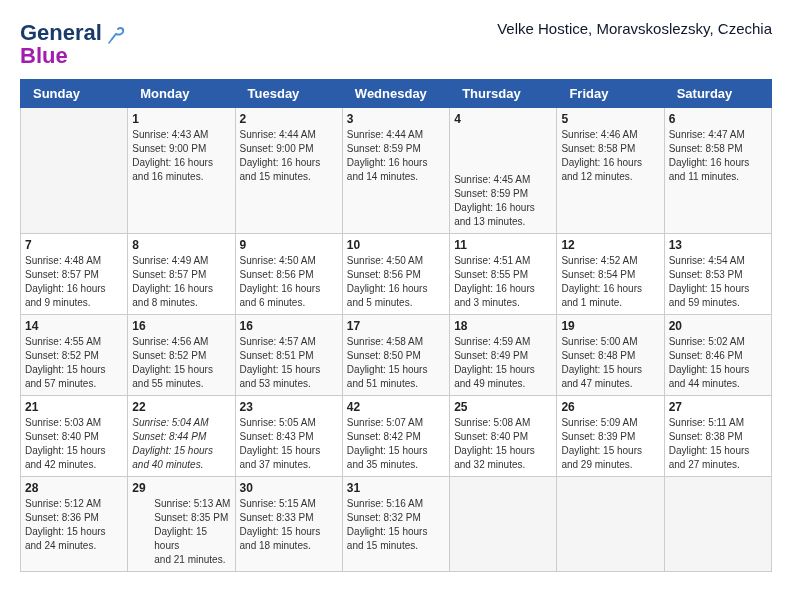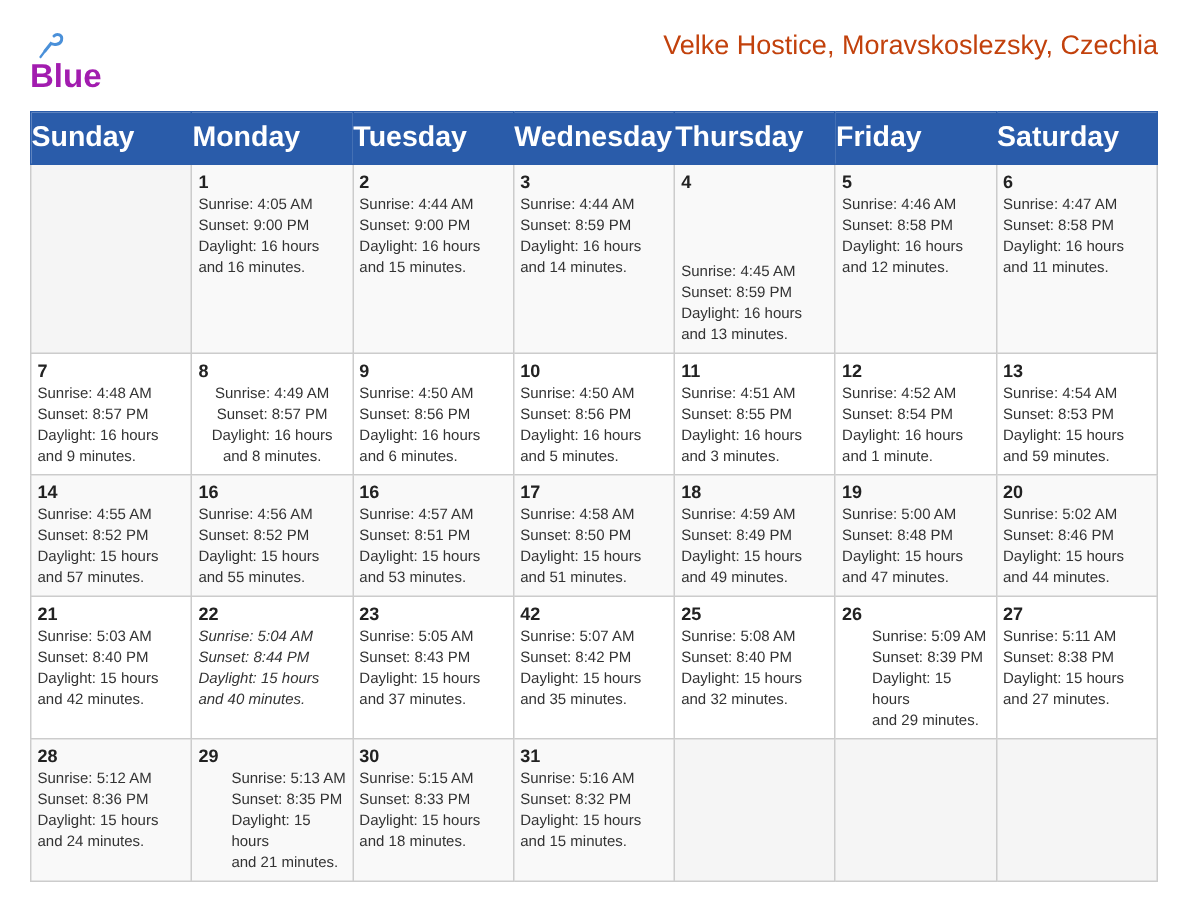--- a/index.html
+++ b/index.html
@@ -23,34 +23,34 @@
     }
     .title-block {
       text-align: right;
     }
     .month-title {
       font-size: 36px;
       font-weight: bold;
       color: #1a3a6b;
     }
     .location {
-      font-size: 18px;
-      color: #c2410c;
+      font-size: 15px;
+      color: #0f172a;
     }
     table {
       width: 100%;
       border-collapse: collapse;
       font-size: 11px;
     }
     thead tr th {
       background-color: #2a5caa;
       color: #fff;
-      padding: 6px 0;
+      padding: 6px 12px;
       text-align: left;
-      font-size: 19px;
+      font-size: 13px;
       font-weight: bold;
       border: 1px solid #2a5caa;
     }
     tbody tr td {
       border: 1px solid #ccc;
       padding: 4px 4px;
       vertical-align: top;
       min-height: 70px;
       width: calc(100% / 7);
     }
@@ -91,21 +91,21 @@
       margin-top: -4px;
     }
   </style>
 </head>
 <body>
 
 <div class="header">
   <div class="logo">
     <div class="logo-wrapper">
       <div>
-        <span style="display:inline-block;margin-left:2px;">
+        <span class="logo-general">General</span><span style="display:inline-block;margin-left:2px;">
           <svg width="22" height="22" viewBox="0 0 22 22" style="vertical-align:middle;">
             <path d="M14 4 C16 2, 20 3, 19 7 C18 10, 14 10, 12 9 L8 14" stroke="#4a90d9" stroke-width="2" fill="none" stroke-linecap="round"></path>
             <path d="M8 14 L5 18" stroke="#4a90d9" stroke-width="1.5" fill="none" stroke-linecap="round"></path>
           </svg>
         </span>
       </div>
     </div>
     <div class="logo-line" style="color:#a21caf;font-size:22px;font-weight:bold;margin-top:-4px;">Blue</div>
   </div>
   <div class="title-block">
@@ -123,21 +123,21 @@
       <th>Thursday</th>
       <th>Friday</th>
       <th>Saturday</th>
     </tr>
   </thead>
   <tbody id="calendar-body">
   <tr>
         <td class="empty-cell"></td>
         <td>
           <div class="day-number">1</div>
-          <div class="day-info" style="white-space: pre-line;">Sunrise: 4:05 AM
+          <div class="day-info" style="white-space: pre-line;">Sunrise: 4:43 AM
 Sunset: 9:00 PM
 Daylight: 16 hours
 and 16 minutes.</div>
         </td>
         <td>
           <div class="day-number">2</div>
           <div class="day-info" style="white-space: pre-line;">Sunrise: 4:44 AM
 Sunset: 9:00 PM
 Daylight: 16 hours
 and 15 minutes.</div>
@@ -174,21 +174,21 @@
       <tr>
         <td>
           <div class="day-number">7</div>
           <div class="day-info" style="white-space: pre-line;">Sunrise: 4:48 AM
 Sunset: 8:57 PM
 Daylight: 16 hours
 and 9 minutes.</div>
         </td>
         <td>
           <div class="day-number">8</div>
-          <div class="day-info" style="white-space: pre-line; text-align: center;">Sunrise: 4:49 AM
+          <div class="day-info" style="white-space: pre-line;">Sunrise: 4:49 AM
 Sunset: 8:57 PM
 Daylight: 16 hours
 and 8 minutes.</div>
         </td>
         <td>
           <div class="day-number">9</div>
           <div class="day-info" style="white-space: pre-line;">Sunrise: 4:50 AM
 Sunset: 8:56 PM
 Daylight: 16 hours
 and 6 minutes.</div>
@@ -304,21 +304,21 @@
         </td>
         <td>
           <div class="day-number">25</div>
           <div class="day-info" style="white-space: pre-line;">Sunrise: 5:08 AM
 Sunset: 8:40 PM
 Daylight: 15 hours
 and 32 minutes.</div>
         </td>
         <td>
           <div class="day-number">26</div>
-          <div class="day-info" style="white-space: pre-line; margin-left: 20px;">Sunrise: 5:09 AM
+          <div class="day-info" style="white-space: pre-line;">Sunrise: 5:09 AM
 Sunset: 8:39 PM
 Daylight: 15 hours
 and 29 minutes.</div>
         </td>
         <td>
           <div class="day-number">27</div>
           <div class="day-info" style="white-space: pre-line;">Sunrise: 5:11 AM
 Sunset: 8:38 PM
 Daylight: 15 hours
 and 27 minutes.</div>

